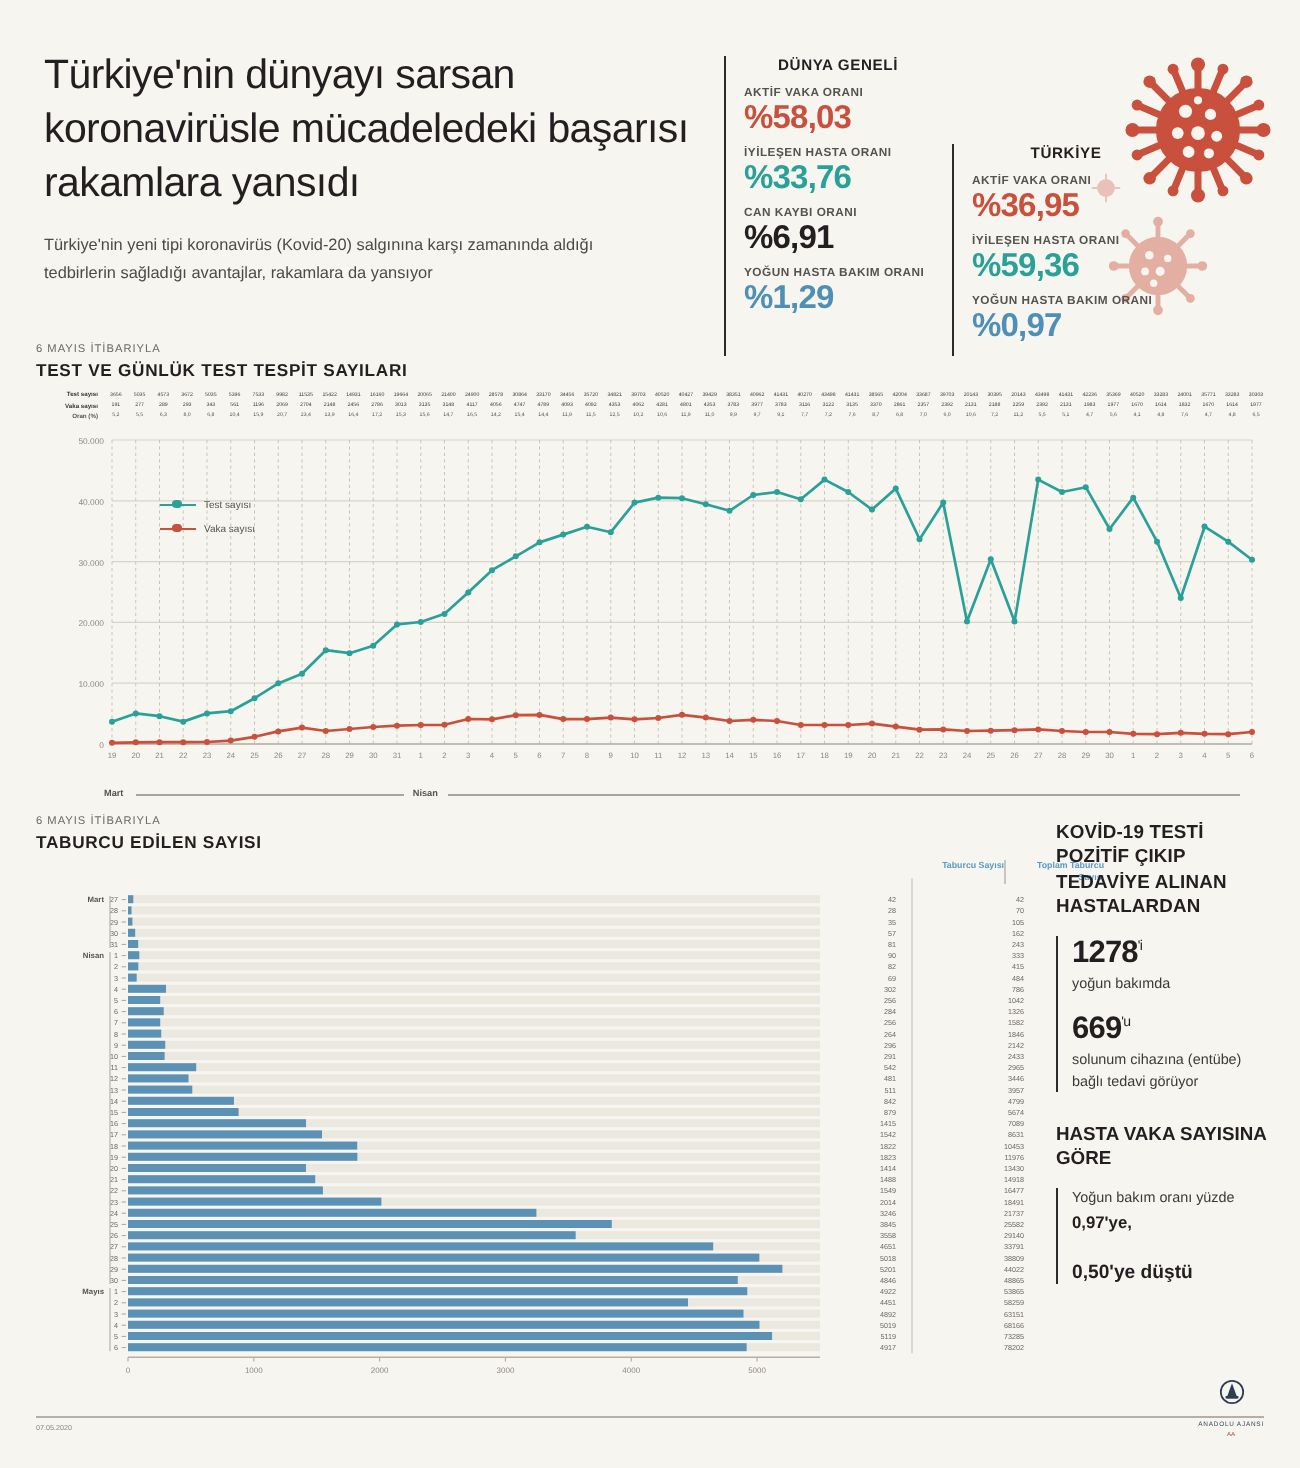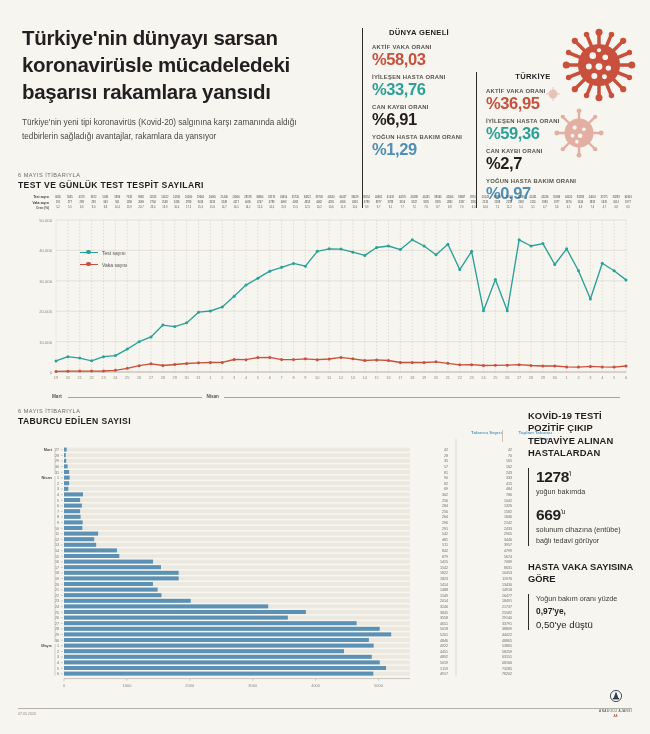--- a/index.html
+++ b/index.html
@@ -7,21 +7,21 @@
     width: 650px; height: 734px;
     background: #f7f5ef;
     font-family: "Liberation Sans", sans-serif;
     overflow: hidden;
   }
   .page { position: relative; width: 650px; height: 734px; background: #f7f5ef; }
 
   
   .header { position: absolute; left: 22px; top: 24px; width: 330px; }
   .headline {
-    font-size: 20.5px; font-weight: 700; line-height: 1.32;
+    font-size: 20.5px; font-weight: 400; line-height: 1.32;
     color: #231f20; letter-spacing: -0.3px;
   }
   .subhead {
     margin-top: 11px; font-size: 8.2px; line-height: 1.65;
     color: #4a4a48; max-width: 300px;
   }
 
   
   .stats { position: absolute; left: 362px; top: 28px; display: flex; gap: 0; }
   .stat-col { width: 104px; padding-left: 9px; border-left: 1.6px solid #2b2b2b; }
@@ -109,21 +109,21 @@
   .s3-block { margin-top: 8px; padding-left: 7px; border-left: 1.4px solid #2b2b2b; }
   .s3-bignum { font-size: 15.5px; font-weight: 700; color: #231f20; letter-spacing: -0.4px; }
   .s3-bignum sup { font-size: 7px; font-weight: 400; vertical-align: super; }
   .s3-sub { font-size: 7.2px; color: #3c3a37; line-height: 1.45; margin-top: 1px; }
   .s3-head2 {
     font-size: 9.4px; font-weight: 700; color: #231f20;
     line-height: 1.32; margin-top: 15px;
   }
   .s3-p { font-size: 7.2px; color: #3c3a37; line-height: 1.5; }
   .s3-p b { font-weight: 700; color: #231f20; font-size: 8.4px; }
-  .s3-strong { font-size: 9.6px; font-weight: 400; color: #231f20; margin-top: 2px; }
+  .s3-strong { font-size: 9.6px; font-weight: 700; color: #231f20; margin-top: 14px; }
 
   
   .footer { position: absolute; left: 18px; top: 708px; width: 614px; }
   .frule { height: 1px; background: #b4b0a7; width: 100%; }
   .fdate { font-size: 3.6px; color: #8d897f; margin-top: 2.5px; }
   .flogo { position: absolute; right: 0px; top: -20px; text-align: center; }
   .flogo-name { font-size: 3.2px; color: #3b4a5a; letter-spacing: 0.4px; margin-top: 1px; }
   .flogo-sub { font-size: 3px; color: #b03a3a; margin-top: 1px; }
 </style>
 </head>
@@ -260,24 +260,20 @@
 
     <div class="stat-col">
       <div class="stat-region">TÜRKİYE</div>
       <div class="stat-item">
         <div class="stat-label">AKTİF VAKA ORANI</div>
         <div class="stat-value v-red">%36,95</div>
       </div>
       <div class="stat-item">
         <div class="stat-label">İYİLEŞEN HASTA ORANI</div>
         <div class="stat-value v-teal">%59,36</div>
-      </div>
-      <div class="stat-item">
-        <div class="stat-label">CAN KAYBI ORANI</div>
-        <div class="stat-value v-dark">%2,7</div>
       </div>
       <div class="stat-item">
         <div class="stat-label">YOĞUN HASTA BAKIM ORANI</div>
         <div class="stat-value v-blue">%0,97</div>
       </div>
     </div>
   </div>
 
   <div class="sec1">
     <div class="kicker">6 MAYIS İTİBARIYLA</div>

